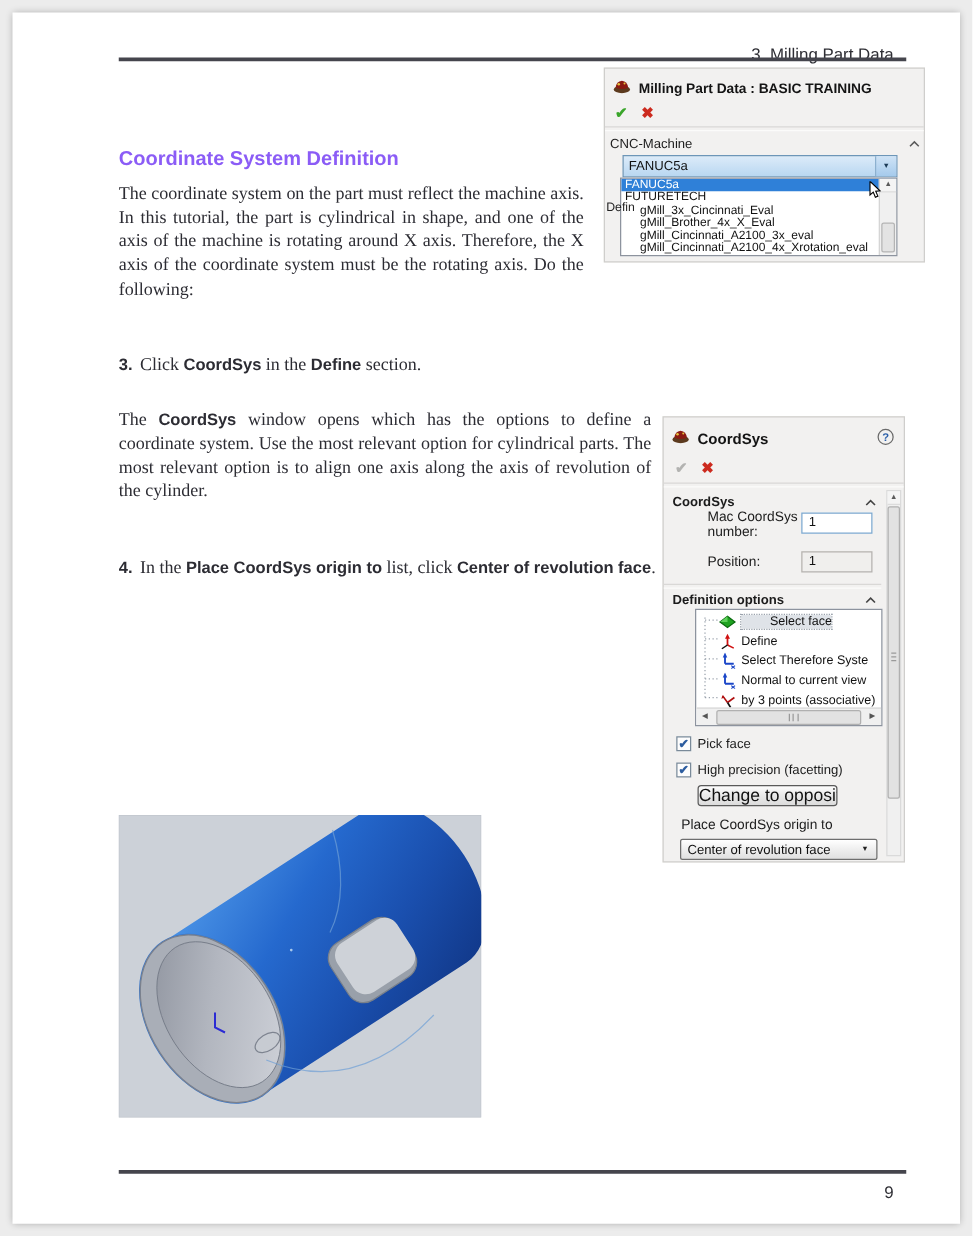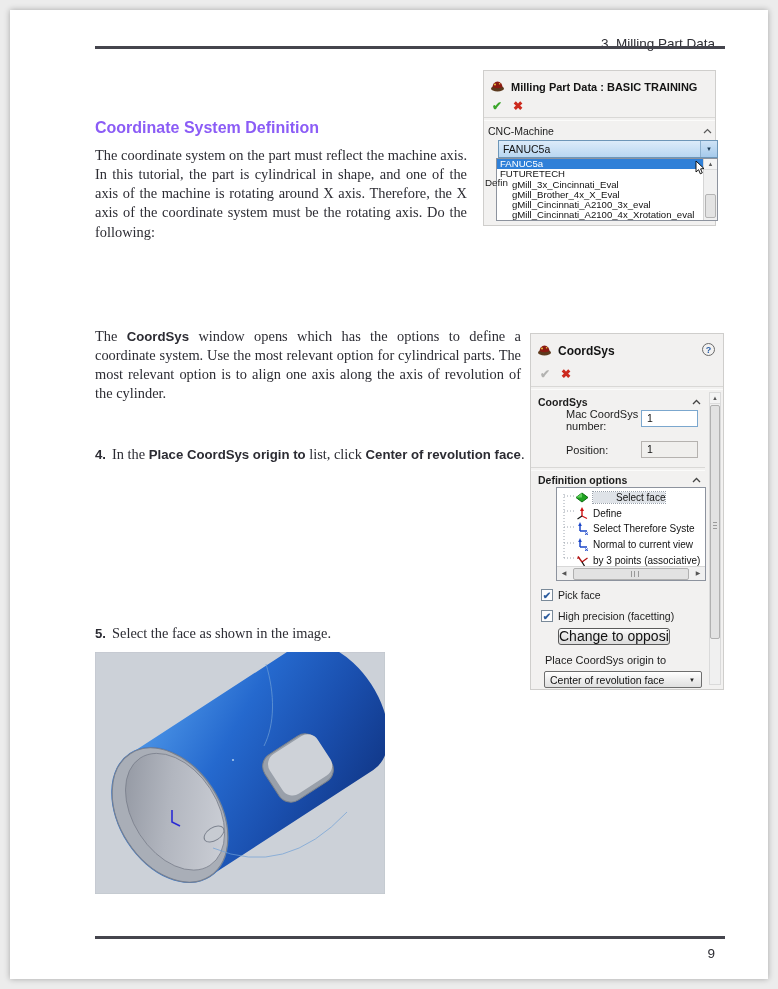--- a/index.html
+++ b/index.html
@@ -87,28 +87,28 @@
 <div class="canvas">
  <div class="page">
 
   <div class="hdr-title">3. Milling Part Data</div>
   <div class="rule top"></div>
 
 
   <div class="h2">Coordinate System Definition</div>
   <div class="para" style="top:136px;width:372px;">The coordinate system on the part must reflect the machine axis. In this tutorial, the part is cylindrical in shape, and one of the axis of the machine is rotating around X axis. Therefore, the X axis of the coordinate system must be the rotating axis. Do the following:</div>
 
+  <div class="step" style="top:273px;width:420px;"><span class="num">3.</span><span class="serif">Click </span><span class="b">CoordSys</span><span class="serif"> in the </span><span class="b">Define</span><span class="serif"> section.</span></div>
 
   <div class="para" style="top:317px;width:426px;"><span class="serif">The </span><span class="b">CoordSys</span><span class="serif"> window opens which has the options to define a coordinate system. Use the most relevant option for cylindrical parts. The most relevant option is to align one axis along the axis of revolution of the cylinder.</span></div>
 
   <div class="step" style="top:435px;width:432px;text-align:justify;"><span class="num">4.</span><span class="serif">In the </span><span class="b">Place CoordSys origin to</span><span class="serif"> list, click </span><span class="b">Center of revolution face</span><span class="serif">.</span></div>
 
-  <div class="step" style="top:614px;width:420px;"><span class="num">5.</span><span class="serif">Select the face as shown in the image.</span></div>
-
-  <div class="panel" style="left:473px;top:60px;width:233px;height:156px;">
+
+  <div class="panel" style="left:473px;top:44px;width:257px;height:156px;">
     <div class="p-title-row" style="top:7px;">
       <span>
         <svg width="15" height="13" viewBox="0 0 15 13">
               <ellipse cx="7.5" cy="9.5" rx="6.5" ry="3" fill="#5c3a1e"></ellipse>
               <path d="M2.5 8 Q3 3 7.5 2.5 Q12 3 12.5 8 Q7.5 10.5 2.5 8 Z" fill="#8b1a12"></path>
               <circle cx="5" cy="5.4" r="1" fill="#e8c43c"></circle>
               <circle cx="9.6" cy="4.8" r="0.8" fill="#e8c43c"></circle>
             </svg>
       </span>
       <span class="p-title">Milling Part Data : BASIC TRAINING</span>

